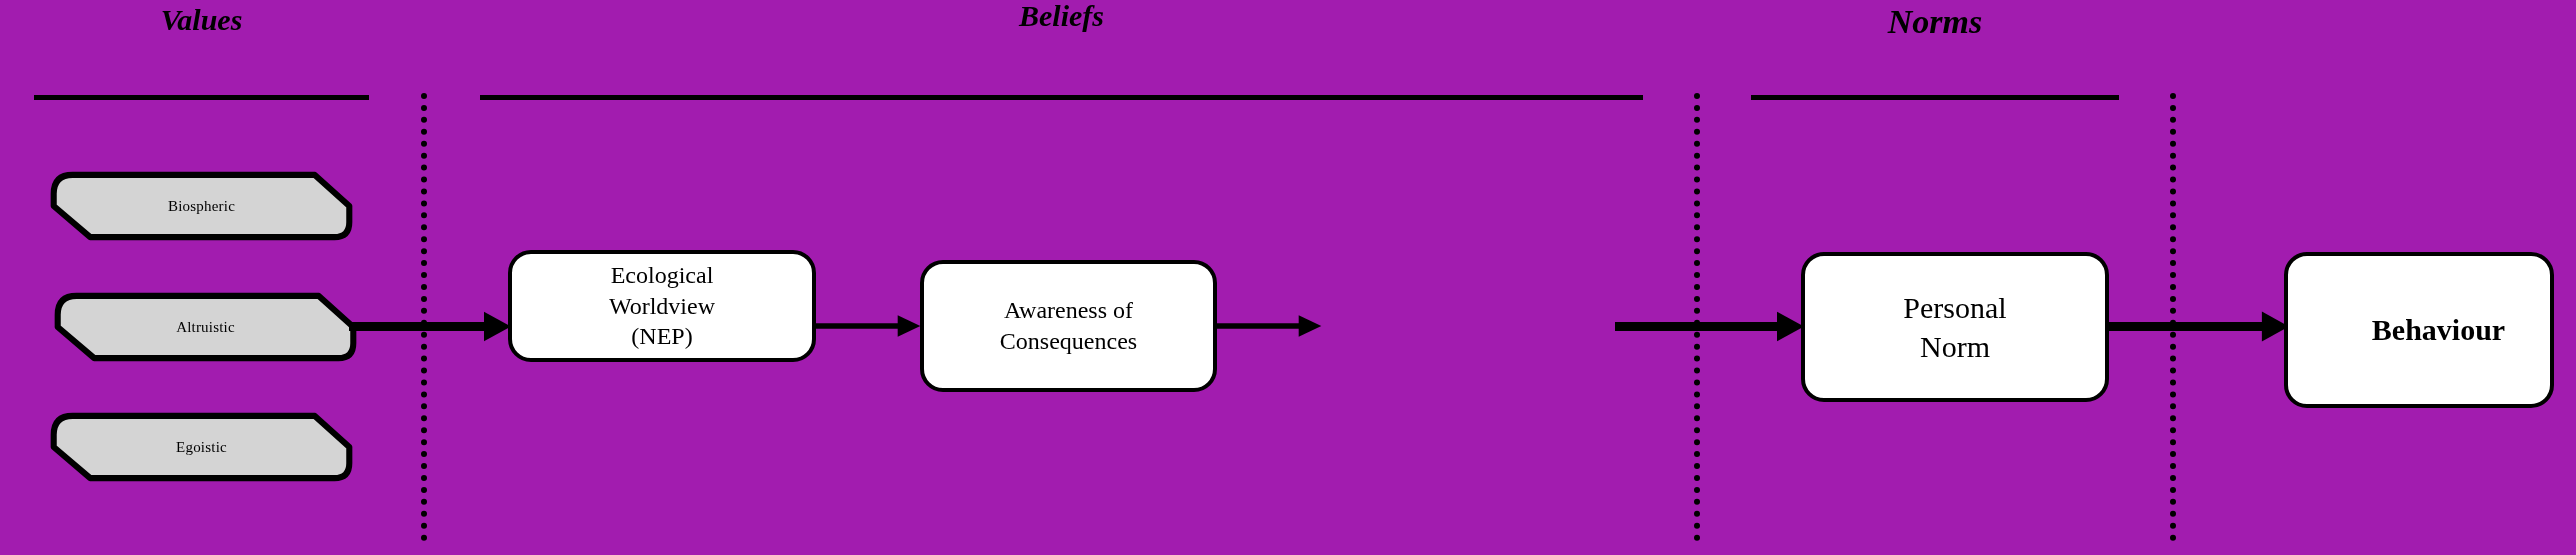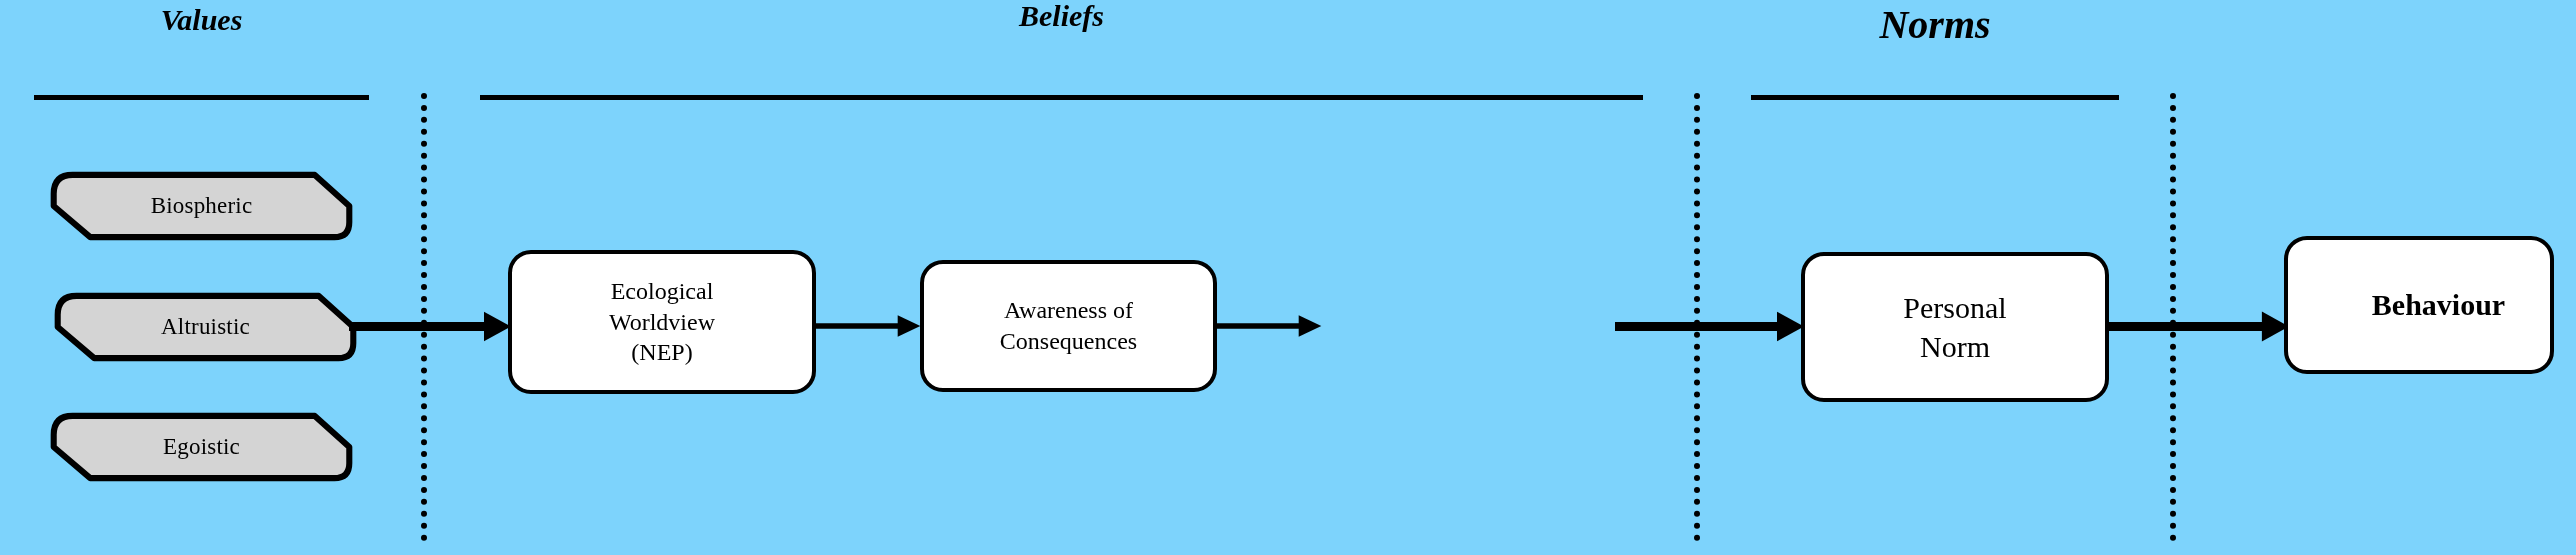--- a/index.html
+++ b/index.html
@@ -4,21 +4,21 @@
 <style>
   html, body {
     margin: 0;
     padding: 0;
     background: #ffffff;
   }
   #stage {
     position: relative;
     width: 2576px;
     height: 555px;
-    background: #7dd3fc;
+    background: #a21caf;
     overflow: hidden;
     font-family: "Liberation Serif", "DejaVu Serif", serif;
   }
 
   
   .section-title {
     position: absolute;
     font-family: "Liberation Serif", "DejaVu Serif", serif;
     font-style: italic;
     font-weight: bold;
@@ -50,21 +50,21 @@
   .value-shape svg {
     position: absolute;
     left: 0;
     top: 0;
     overflow: visible;
   }
   .value-label {
     position: relative;
     z-index: 2;
     font-family: "Liberation Serif", "DejaVu Serif", serif;
-    font-size: 23px;
+    font-size: 15px;
     color: #000000;
     white-space: nowrap;
     letter-spacing: 0.2px;
   }
 
   
   .node-box {
     position: absolute;
     box-sizing: border-box;
     background: #ffffff;
@@ -102,21 +102,21 @@
 <body>
 
 <div id="stage">
 
   <div class="section-title" style="left:34px; top:5.4px; width:335px; font-size:30px;">Values</div>
   <div class="section-rule" style="left:34px; top:95px; width:335px;"></div>
 
   <div class="section-title" style="left:480px; top:1px; width:1163px; font-size:30px;">Beliefs</div>
   <div class="section-rule" style="left:480px; top:95px; width:1163px;"></div>
 
-  <div class="section-title" style="left:1751px; top:5.4px; width:368px; font-size:40px;">Norms</div>
+  <div class="section-title" style="left:1751px; top:5.4px; width:368px; font-size:34px;">Norms</div>
   <div class="section-rule" style="left:1751px; top:95px; width:368px;"></div>
 
   <div class="divider" style="left:421px; top:93px; height:448px;"></div>
   <div class="divider" style="left:1694px; top:93px; height:448px;"></div>
   <div class="divider" style="left:2170px; top:93px; height:448px;"></div>
 
   <div class="value-shape" style="left:51px; top:172px; width:301px; height:68px;">
     <svg width="301" height="68" viewBox="0 0 445 100">
       <path d="M 40 4 L 390 4 L 441 50 L 441 74 Q 441 96 419 96 L 58 96 L 4 50 L 4 32 Q 4 4 32 4 Z" fill="#d4d4d4" stroke="#000000" stroke-width="9" stroke-linejoin="round"></path>
     </svg>
@@ -135,21 +135,21 @@
       <path d="M 40 4 L 390 4 L 441 50 L 441 74 Q 441 96 419 96 L 58 96 L 4 50 L 4 32 Q 4 4 32 4 Z" fill="#d4d4d4" stroke="#000000" stroke-width="9" stroke-linejoin="round"></path>
     </svg>
     <span class="value-label">Egoistic</span>
   </div>
 
   <svg class="connector" style="left:349px; top:306px; width:162px; height:41px;" width="162" height="41" viewBox="0 0 240 60">
     <line x1="0" y1="30" x2="206" y2="30" stroke="#000000" stroke-width="13"></line>
     <polygon points="200,8 240,30 200,52" fill="#000000"></polygon>
   </svg>
 
-  <div class="node-box" style="left:508px; top:250px; width:308px; height:144px;">
+  <div class="node-box" style="left:508px; top:250px; width:308px; height:112px;">
     <span class="node-label">Ecological
 Worldview
 (NEP)</span>
   </div>
 
   <svg class="connector" style="left:813px; top:310px; width:108px; height:32px;" width="108" height="32" viewBox="0 0 160 48">
     <line x1="0" y1="24" x2="130" y2="24" stroke="#000000" stroke-width="8"></line>
     <polygon points="126,8 160,24 126,40" fill="#000000"></polygon>
   </svg>
 
@@ -172,18 +172,18 @@
   <div class="node-box" style="left:1801px; top:252px; width:308px; height:150px;">
     <span class="node-label big">Personal
 Norm</span>
   </div>
 
   <svg class="connector" style="left:2106px; top:306px; width:183px; height:41px;" width="183" height="41" viewBox="0 0 270 60">
     <line x1="0" y1="30" x2="236" y2="30" stroke="#000000" stroke-width="13"></line>
     <polygon points="230,8 270,30 230,52" fill="#000000"></polygon>
   </svg>
 
-  <div class="node-box" style="left:2284px; top:236px; width:270px; height:138px;padding-left:39px;">
+  <div class="node-box" style="left:2284px; top:252px; width:270px; height:156px;padding-left:39px;">
     <span class="node-label bold">Behaviour</span>
   </div>
 
 </div>
 
 
 </body></html>

